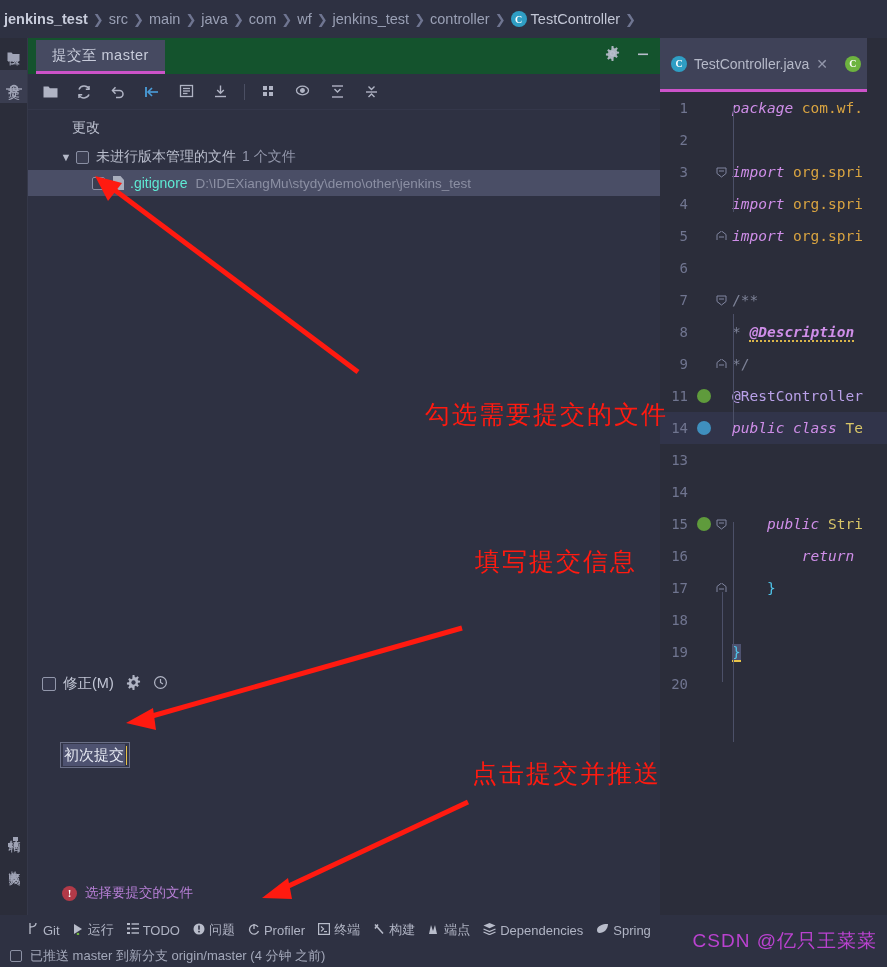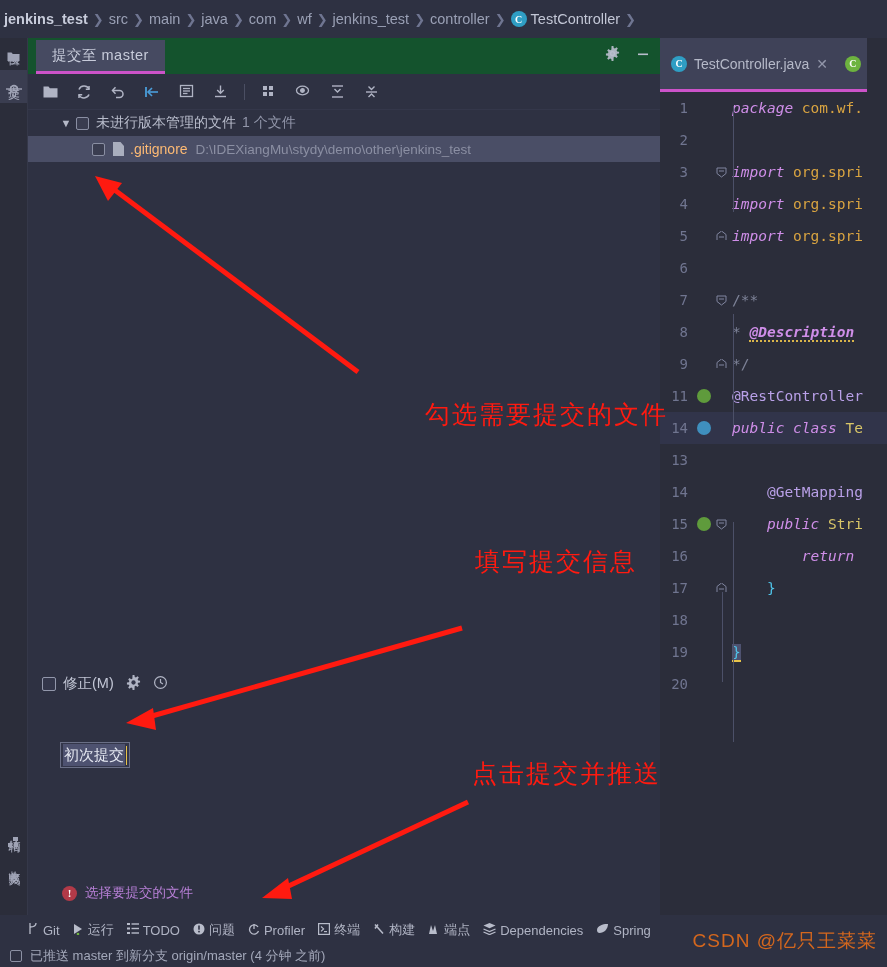--- a/index.html
+++ b/index.html
@@ -134,21 +134,21 @@
   .file-icon {
     width: 13px; height: 14px; margin-right: 5px;
     position: relative; flex: 0 0 auto;
   }
   .file-icon::before {
     content: ""; position: absolute; left: 1px; top: 0;
     width: 11px; height: 14px;
     background: #a9aebe;
     clip-path: polygon(0 0, 68% 0, 100% 28%, 100% 100%, 0 100%);
   }
-  .file-name { color: #fdba74; }
+  .file-name { color: #5eead4; }
   .file-path { color: #8b8fa3; margin-left: 8px; font-size: 13.5px; }
   .child-indent { padding-left: 62px; }
 
   
   .commit-options {
     position: absolute; left: 14px; top: 636px;
     display: flex; align-items: center; gap: 12px;
   }
   .amend-cb {
     width: 14px; height: 14px;
@@ -290,21 +290,21 @@
     font-size: 13px; color: #a3a8ba;
     overflow: hidden;
   }
   .sb-box {
     width: 12px; height: 12px; border: 1px solid #8b90a3; border-radius: 2px;
   }
 
   
   .watermark {
     position: absolute; right: 10px; top: 928px;
-    font-size: 19px; color: #f97316; opacity: 0.82;
+    font-size: 19px; color: #d946ef; opacity: 0.82;
     letter-spacing: 1px;
     pointer-events: none;
   }
 
   
   .anno {
     position: absolute;
     color: #ff1a10;
     font-size: 25px;
     font-weight: 500;
@@ -464,20 +464,21 @@
       </span>
       <span class="tb-ic">
         <svg width="15" height="15" viewBox="0 0 15 15" fill="none" stroke="#b0b4c4" stroke-width="1.4">
           <path d="M4.5 2.5l3 3 3-3"></path>
             <line x1="2" y1="8" x2="13" y2="8"></line>
             <path d="M4.5 13l3-3 3 3"></path>
         </svg>
       </span>
     </div>
 
+    <div class="changes-title">更改</div>
 
     <div class="tree-row">
       <span class="tree-arrow">▼</span>
       <span class="tree-cb"></span>
       <span class="node-label">未进行版本管理的文件</span>
       <span class="node-count">1 个文件</span>
     </div>
 
     <div class="tree-row selected child-indent">
       <span class="tree-cb"></span>
@@ -626,21 +627,20 @@
       </div>
       <div class="code-line">
         <span class="gutter">13</span>
         <span class="gmark"></span>
           <span class="fold"></span>
       </div>
       <div class="code-line">
         <span class="gutter">14</span>
         <span class="gmark"></span>
           <span class="fold"></span>
-        <span class="codetext"><span class="ann">&nbsp;&nbsp;&nbsp;&nbsp;@GetMapping</span></span>
       </div>
       <div class="code-line">
         <span class="gutter">15</span>
         <span class="gmark">
             <span class="bean"></span>
           </span>
         <span class="fold">
           <svg width="11" height="11" viewBox="0 0 11 11">
               <path d="M1 1h9v5.5L5.5 10 1 6.5z" fill="none" stroke="#8186a0" stroke-width="1"></path>
               <line x1="3" y1="4" x2="8" y2="4" stroke="#8186a0" stroke-width="1"></line>

